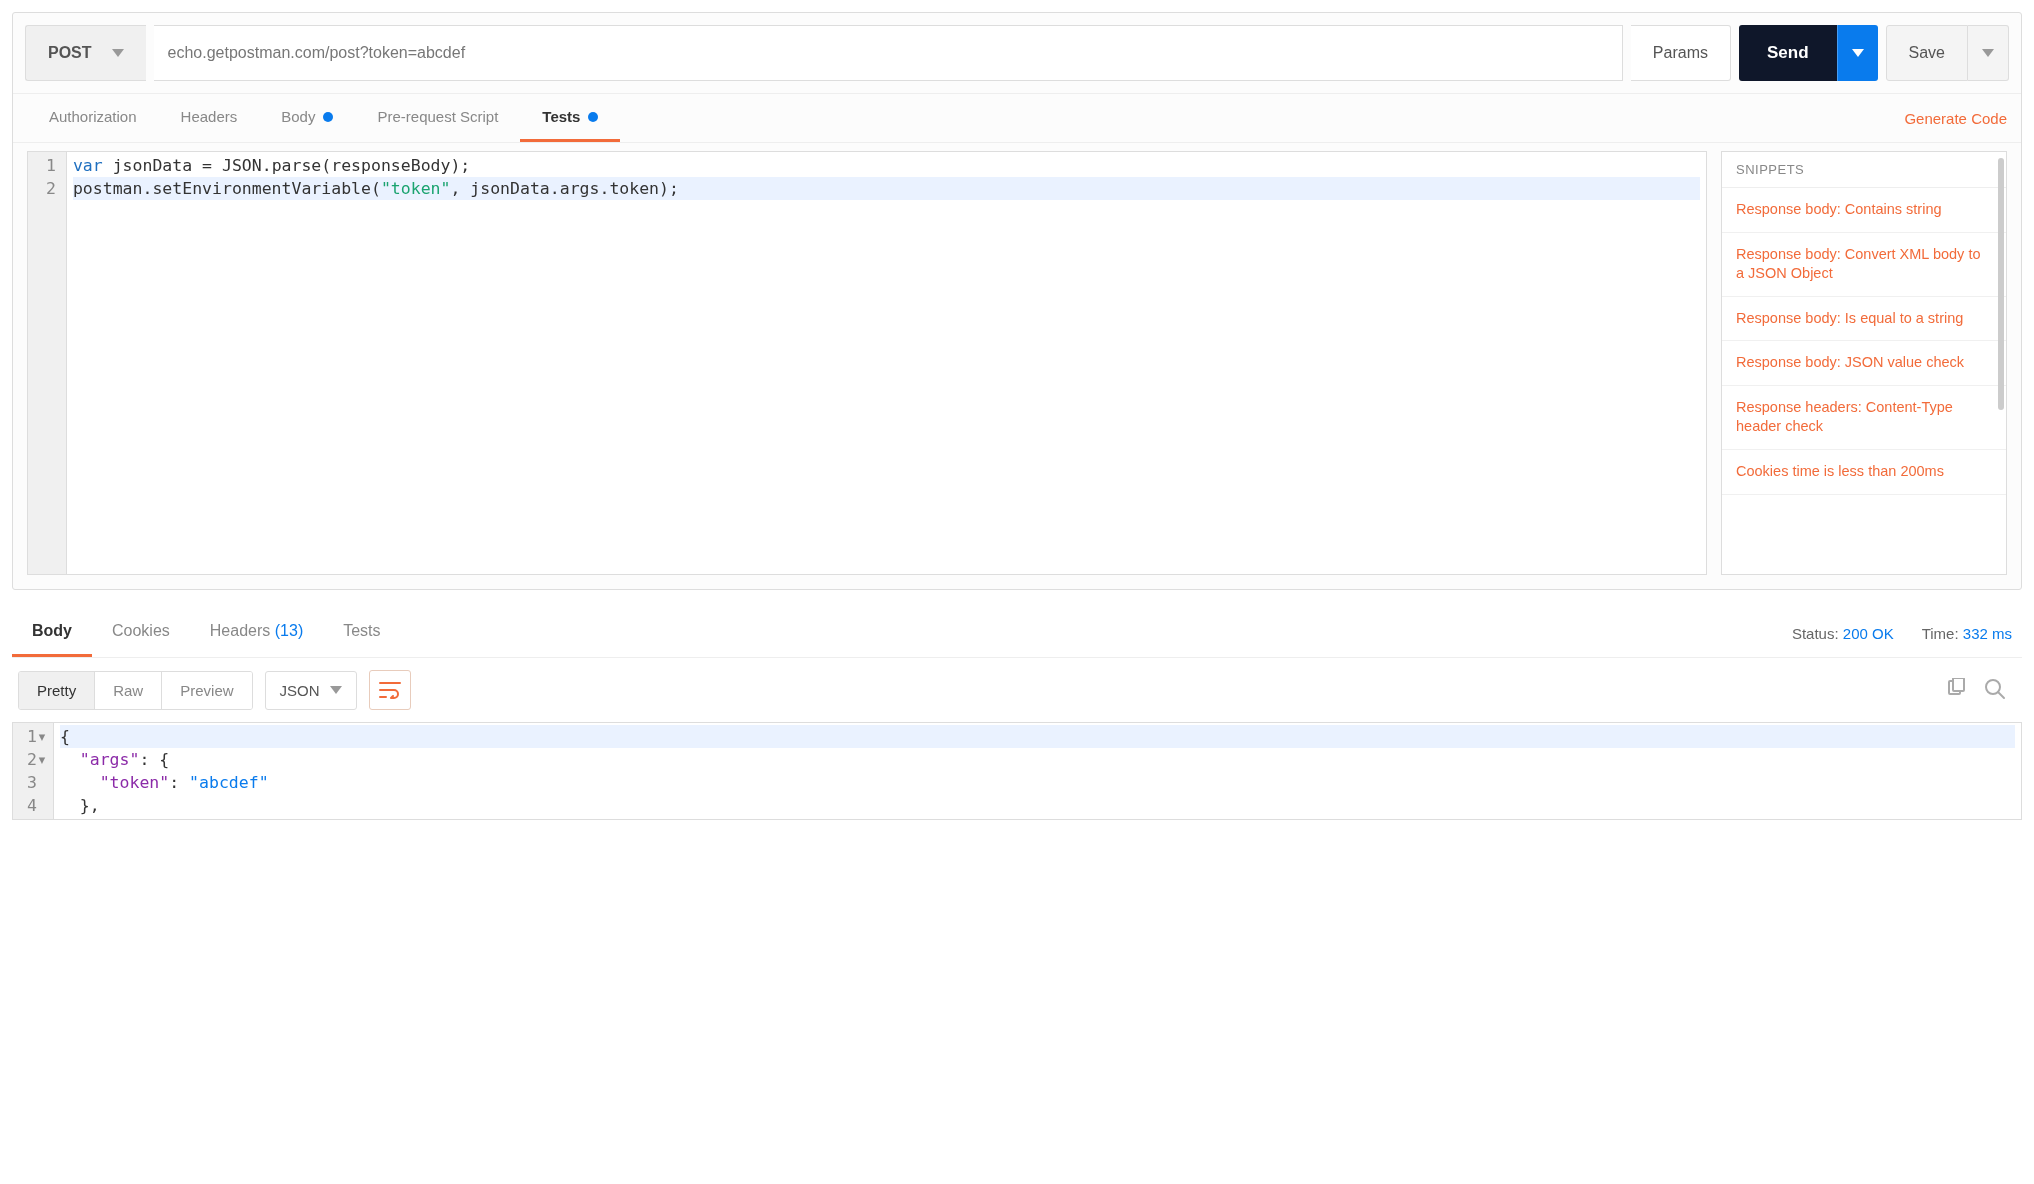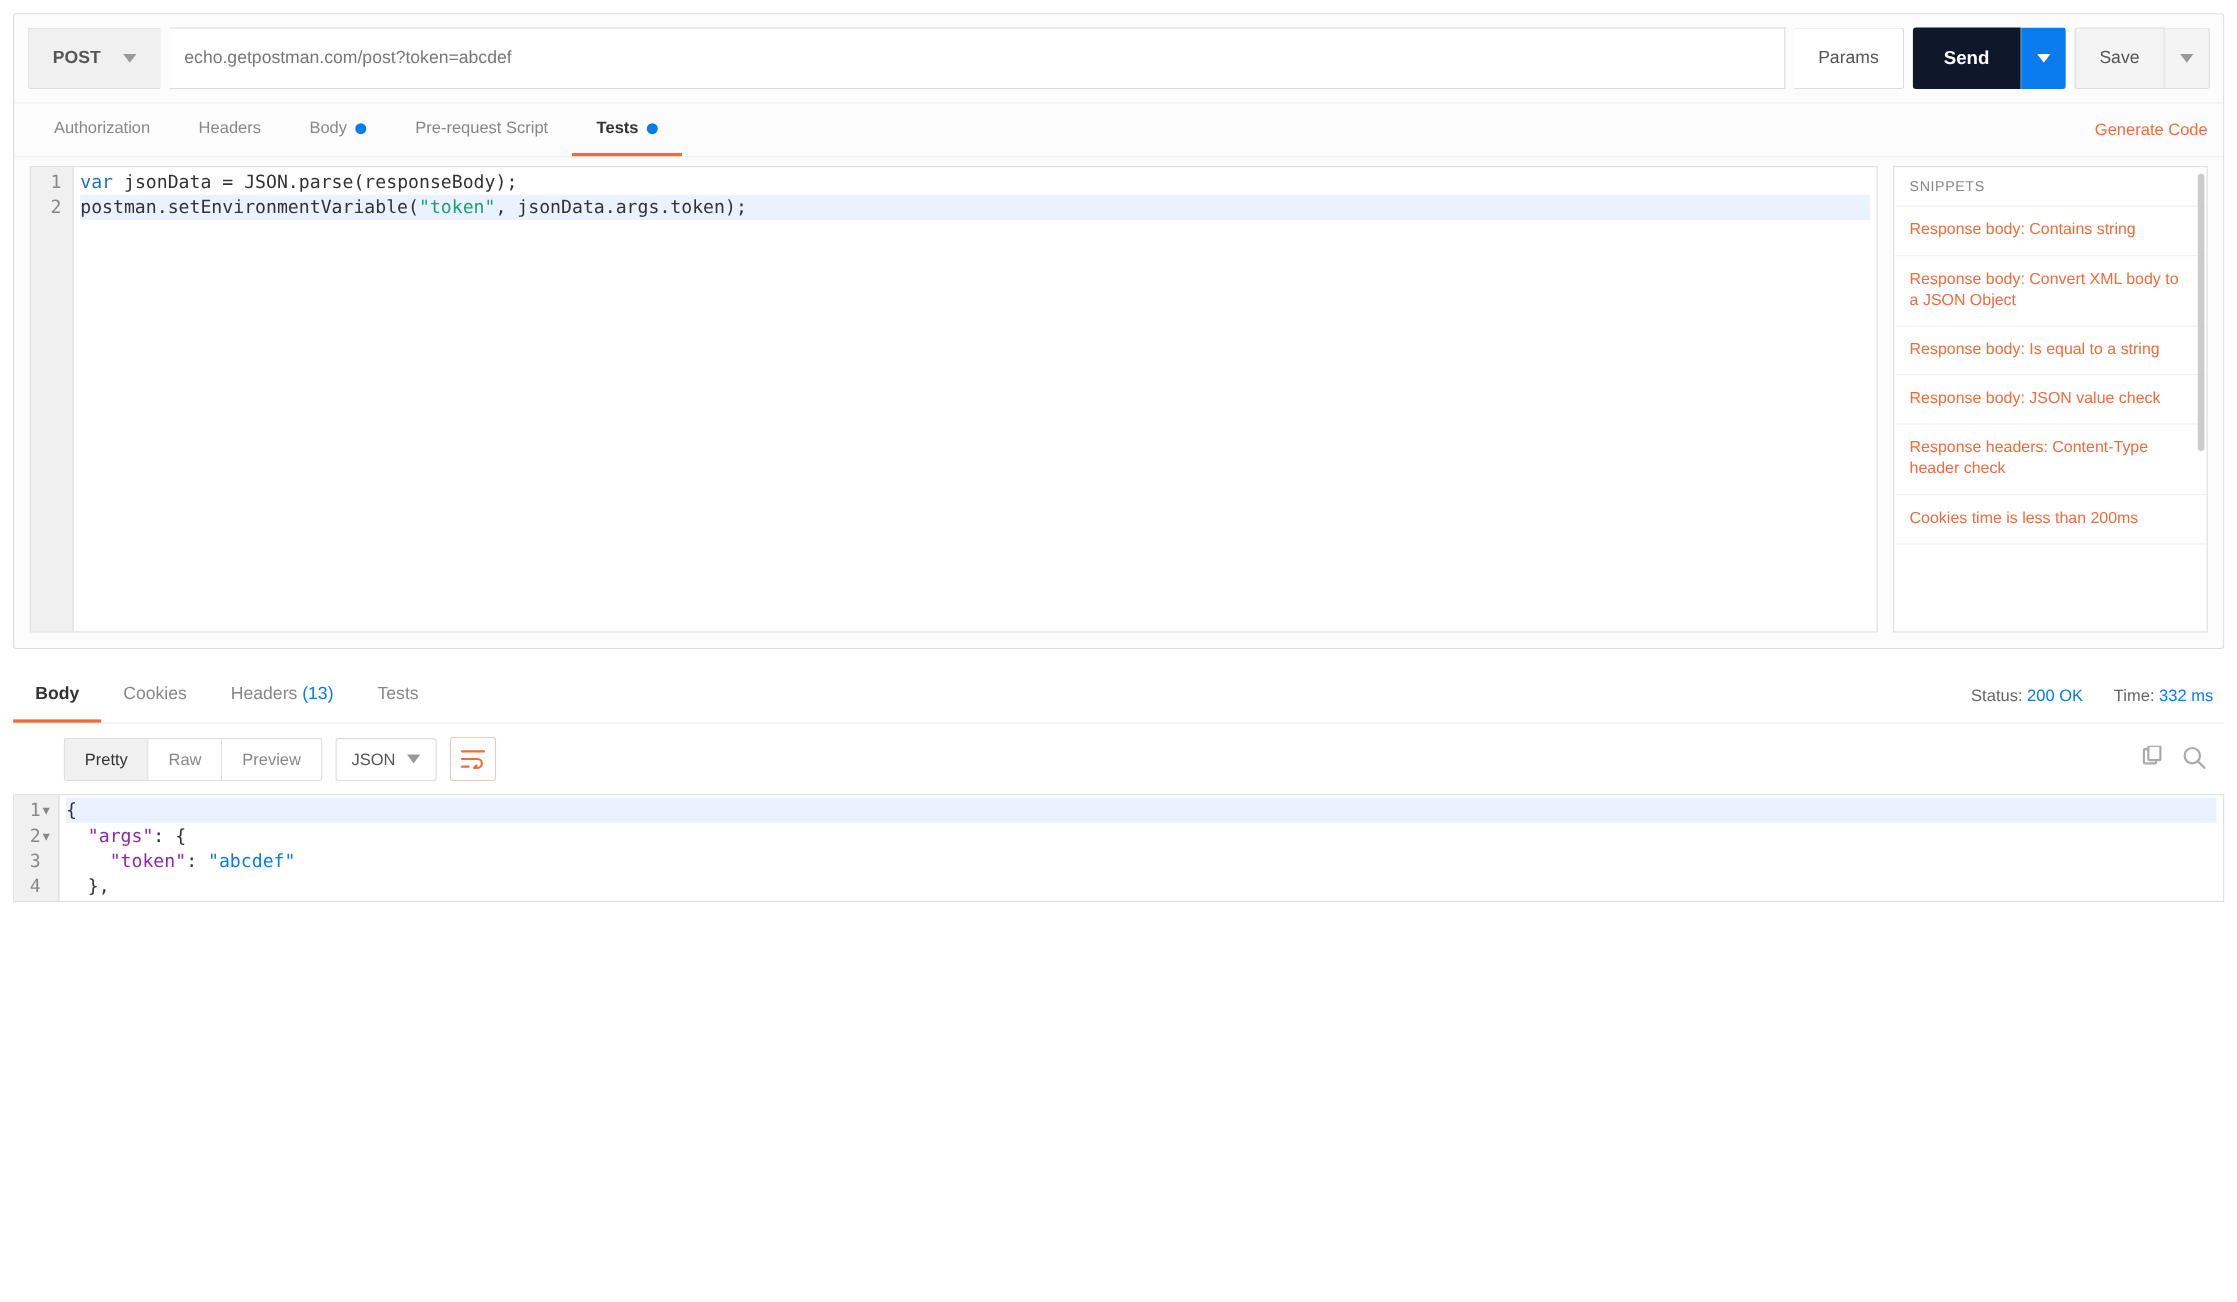--- a/index.html
+++ b/index.html
@@ -221,21 +221,21 @@
     font-size: 15px;
     color: #666;
     justify-content: flex-end;
   }
   .resp-meta .val { color: #097bed; }
 
   .resp-toolbar {
     display: flex; align-items: center; gap: 12px;
     padding: 12px 6px;
   }
-  .btn-group { display: flex; border: 1px solid #ddd; border-radius: 3px; overflow: hidden; margin-left: 40px; }
+  .btn-group { display: flex; border: 1px solid #ddd; border-radius: 3px; overflow: hidden; }
   .btn-group .seg {
     padding: 10px 18px; background: #fff; color: #888; cursor: pointer;
     border-right: 1px solid #ddd; font-size: 15px;
     display: flex; align-items: center; gap:8px;
   }
   .btn-group .seg:last-child { border-right: none; }
   .btn-group .seg.active { background: #f0f0f0; color: #333; font-weight: 500; }
   .fmt-select {
     border: 1px solid #ddd; border-radius: 3px;
     padding: 10px 14px; background: #fff; color: #555; cursor: pointer;

